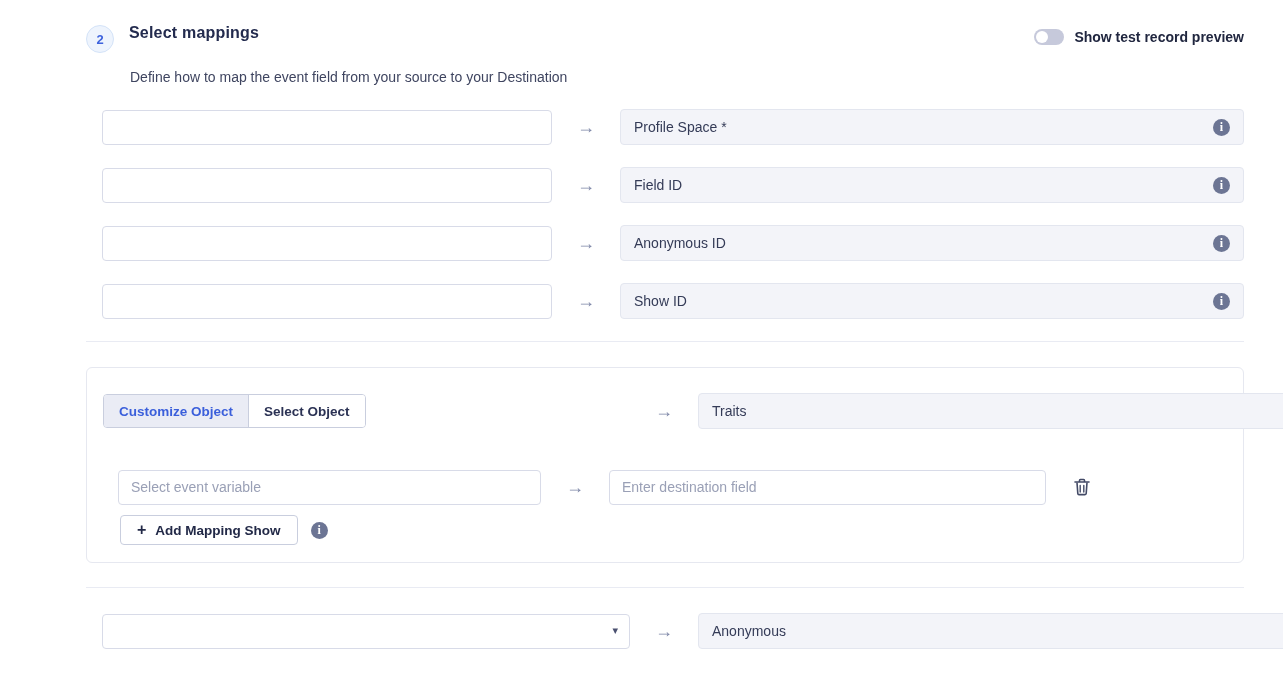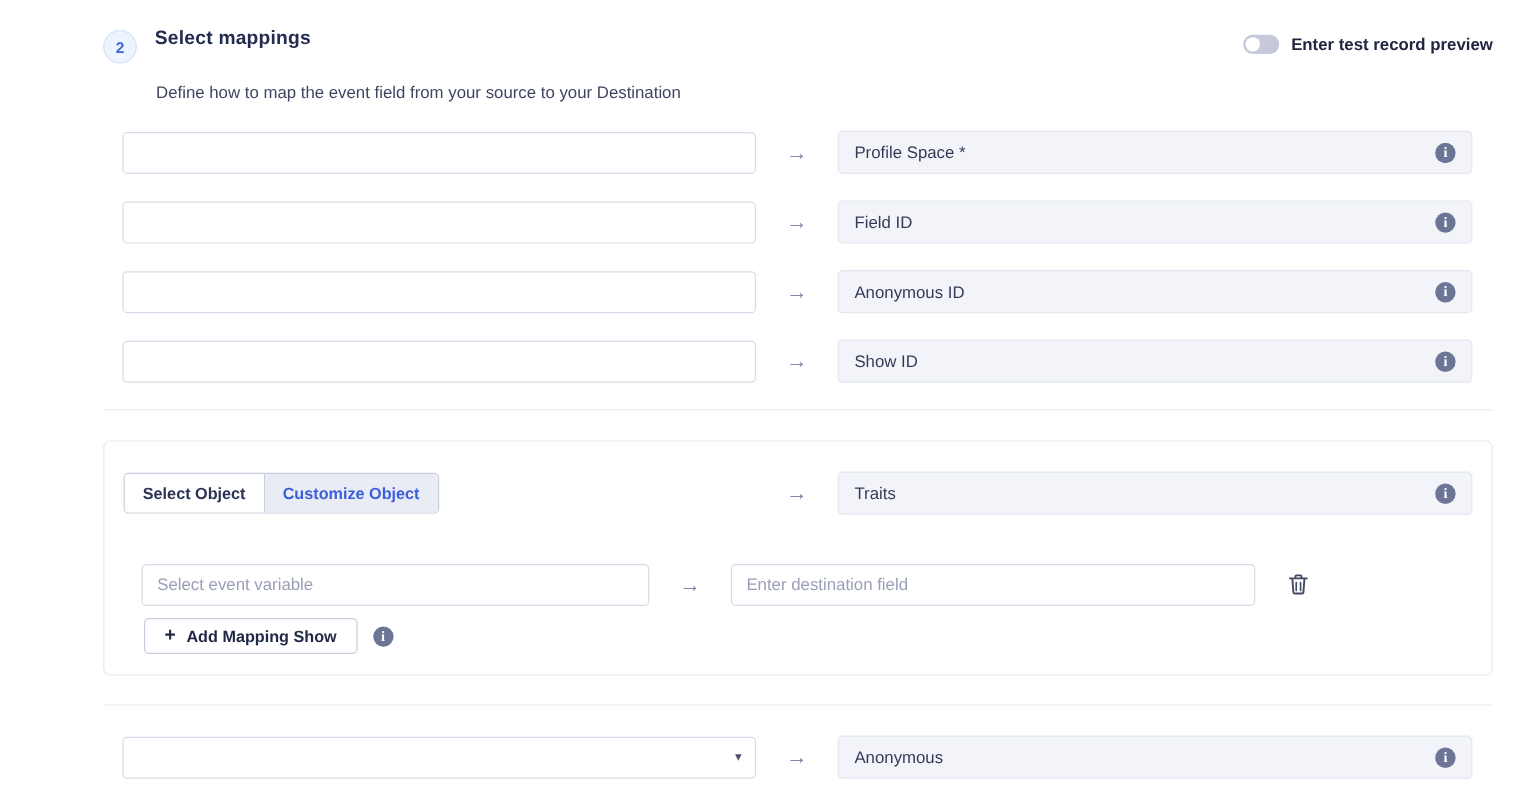--- a/index.html
+++ b/index.html
@@ -38,21 +38,21 @@
   .map-row { display: flex; align-items: center; height: 36px; margin-bottom: 22px; }
   .src-input {
     margin-left: 16px; width: 528px; height: 35px;
     border: 1px solid #d8dbe8; border-radius: 4px; background: #fff;
     font-family: "Liberation Sans", sans-serif; font-size: 14px; color: #333a57;
     padding: 0 12px; outline: none;
   }
   .src-input::placeholder { color: #9aa0b6; }
   .arrow-cell { width: 68px; text-align: center; color: #7f88a8; font-size: 18px; font-weight: bold; flex: none; }
   .dest-field {
-    width: 529px; height: 36px; background: #f3f4f9;
+    width: 624px; height: 36px; background: #f3f4f9;
     border: 1px solid #e3e6ef; border-radius: 4px;
     display: flex; align-items: center; padding: 0 13px; flex: none;
   }
   .dest-label { font-size: 14px; color: #343b57; }
   .info-icon {
     margin-left: auto; width: 17px; height: 17px; border-radius: 50%;
     background: #6c7594; color: #fff; font-size: 12px; font-weight: bold;
     font-family: "Liberation Serif", serif;
     display: flex; align-items: center; justify-content: center; flex: none;
     cursor: pointer; line-height: 1;
@@ -118,21 +118,21 @@
 <div class="page">
   <div class="content">
 
     <div class="header-row">
       <div class="step-badge">2</div>
       <div class="title">Select mappings</div>
       <div class="toggle-group">
         <div class="toggle">
           <div class="toggle-knob"></div>
         </div>
-        <div class="toggle-label">Enter test record preview</div>
+        <div class="toggle-label">Show test record preview</div>
       </div>
     </div>
     <div class="subtitle">Define how to map the event field from your source to your Destination</div>
 
     <div class="rows">
 
       <div class="map-row">
         <input class="src-input" type="text" value="" style="">
         <span class="arrow-cell">→</span>
         <div class="dest-field">
@@ -169,22 +169,22 @@
       </div>
 
     </div>
 
     <hr class="divider" style="margin-top:22px;">
 
     <div class="panel">
       <div class="map-row" style="margin-bottom:0;">
         <div class="tabs-wrap">
           <div class="tabs">
+            <div class="tab active">Customize Object</div>
             <div class="tab">Select Object</div>
-            <div class="tab active">Customize Object</div>
           </div>
         </div>
         <span class="arrow-cell">→</span>
         <div class="dest-field">
           <span class="dest-label">Traits</span>
           <span class="info-icon">i</span>
         </div>
       </div>
 
       <div class="inner-row">

